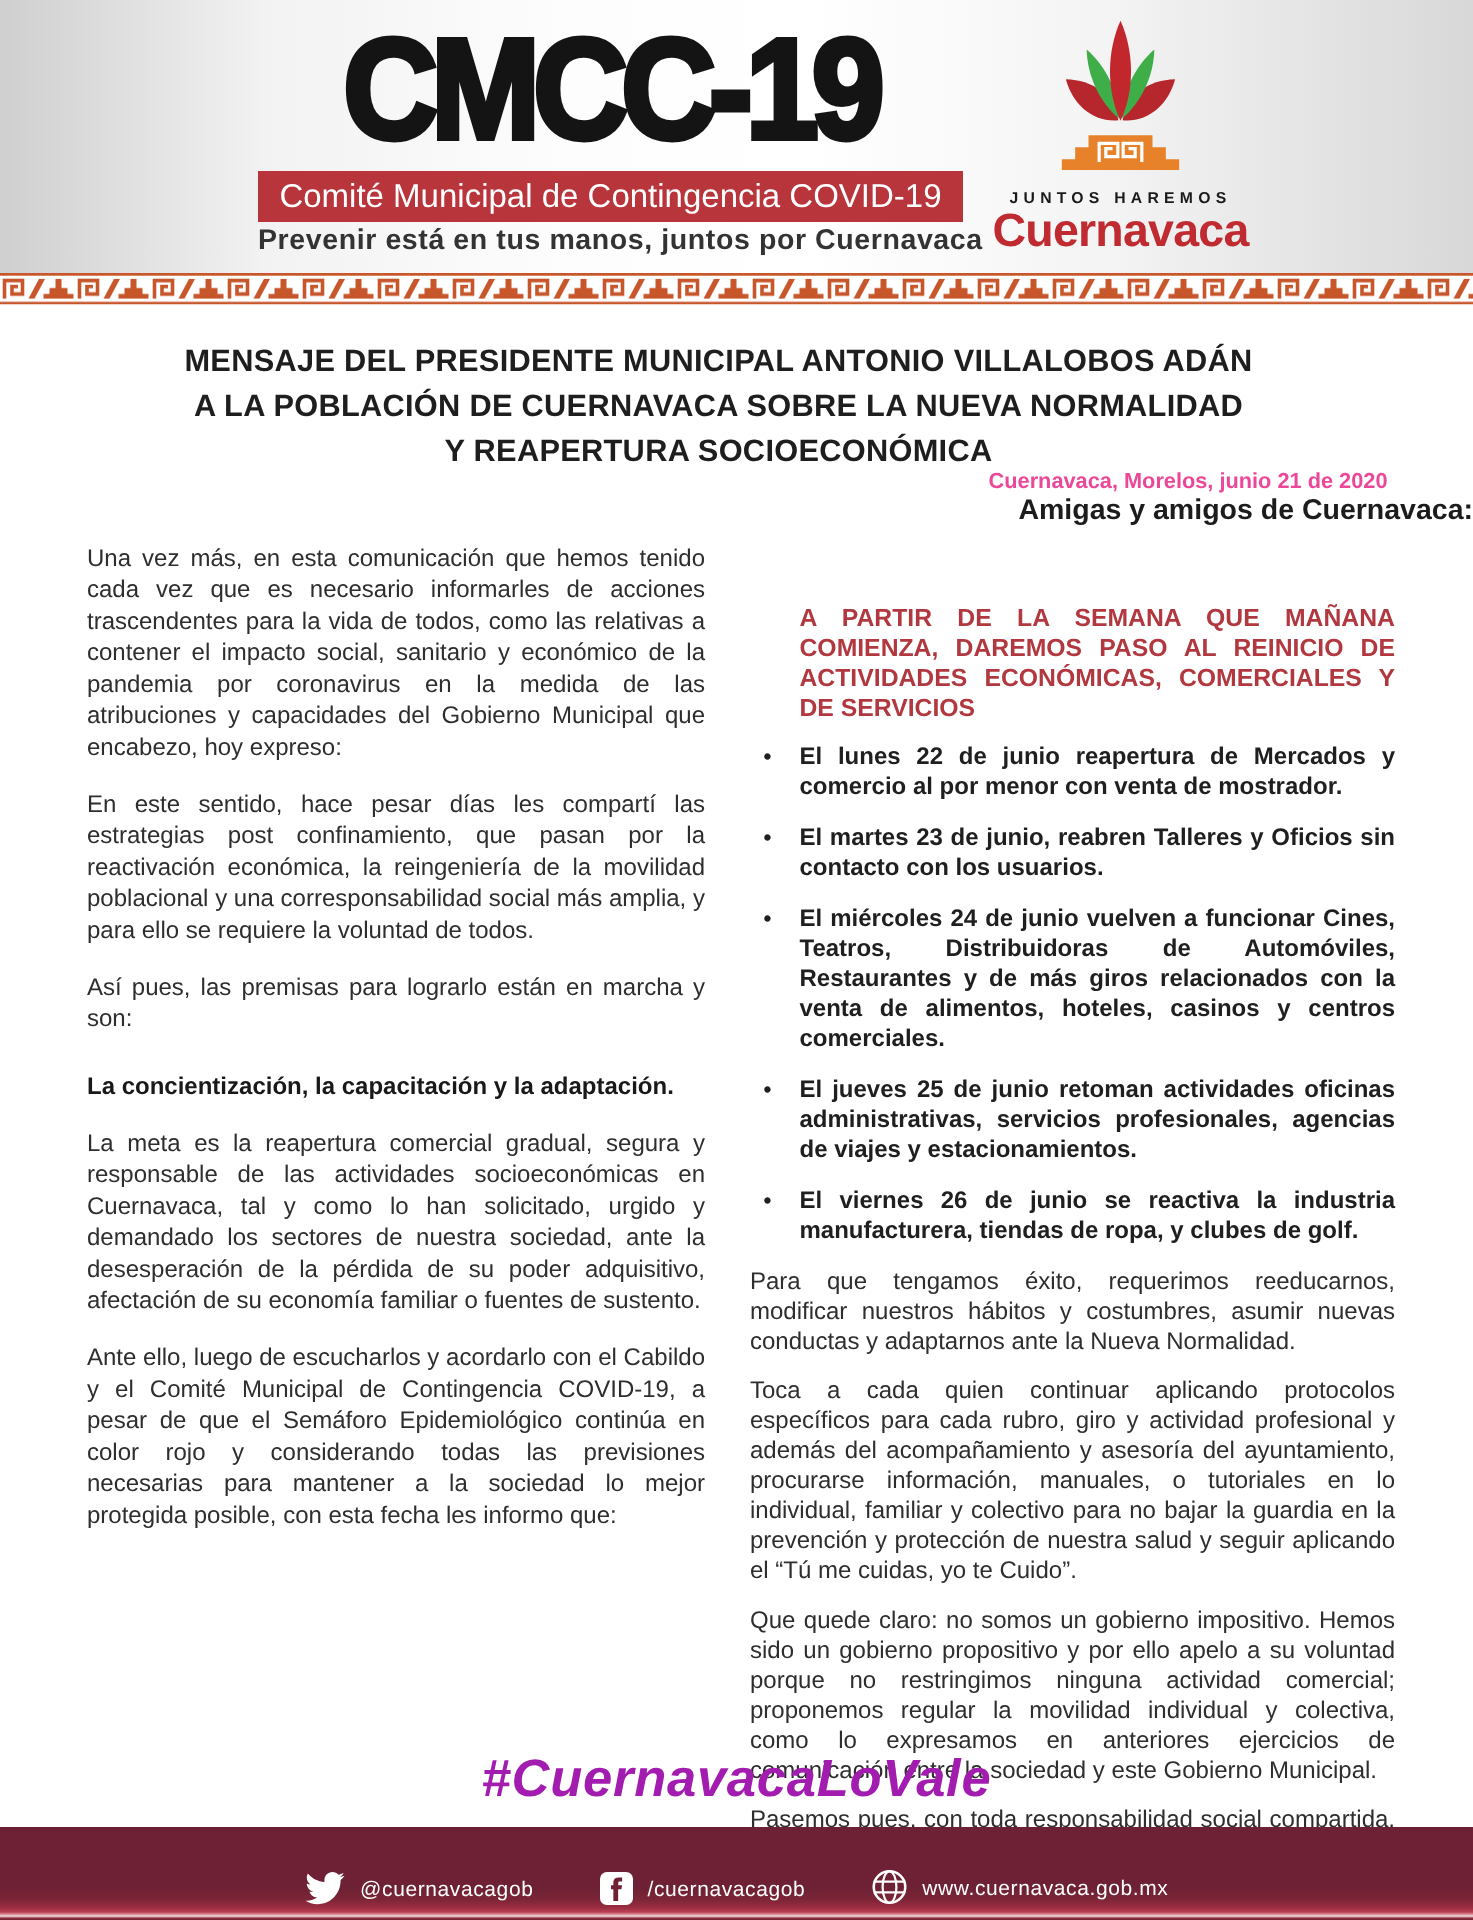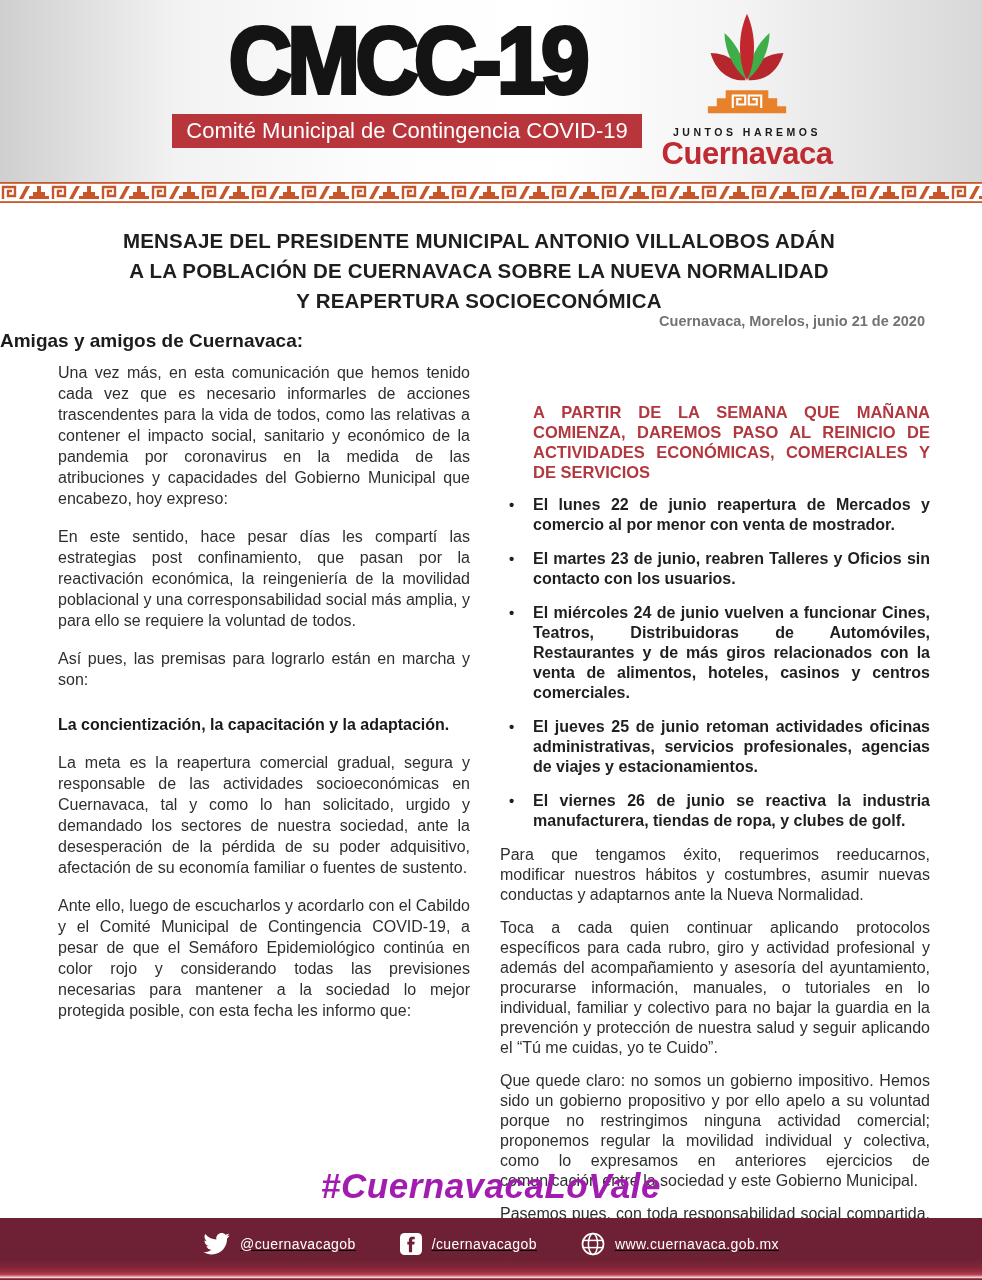--- a/index.html
+++ b/index.html
@@ -36,24 +36,24 @@
   .cityname { font-size:31px; font-weight:bold; color:#bf2b31; letter-spacing:-0.5px; margin-top:-2px; }
 
   
   .greca { position:absolute; top:182px; left:0; width:982px; height:21px; background:#fff; }
 
   
   .doc-title { position:absolute; top:226px; left:0; width:958px; text-align:center; }
   .doc-title span { display:block; font-size:20.5px; font-weight:bold; color:#1e1e1e; line-height:30px; letter-spacing:0.2px; }
   .dateline {
     position:absolute; top:313px; left:0; width:925px; text-align:right;
-    font-size:14.5px; font-weight:bold; color:#737373;
+    font-size:14.5px; font-weight:bold; color:#ec4899;
   }
   .salutation {
-    position:absolute; top:330px; left:0; width:982px; text-align:left;
+    position:absolute; top:330px; left:0; width:982px; text-align:right;
     font-size:19px; font-weight:bold; color:#1c1c1c;
   }
 
   .col { position:absolute; color:#2e2e2e; }
   .col p { text-align:justify; }
   .col-left { left:58px; top:362px; width:412px; font-size:16px; line-height:21px; }
   .col-left p { margin-bottom:17px; }
   .col-right { left:500px; top:368px; width:430px; font-size:16px; line-height:20px; }
   .col-right p { margin-bottom:13px; }
   .bold-par { font-weight:bold; color:#191919;margin-top:24px; }
@@ -71,35 +71,36 @@
     font-size:35px; font-weight:bold; font-style:italic; color:#a21caf; letter-spacing:0.5px;
   }
 
   
   .footer {
     position:absolute; bottom:0; left:0; width:982px; height:62px;
     background:linear-gradient(180deg,#6e2134 0%,#6e2134 66%,#7c2537 78%,#9b2d40 87%,#bb4052 91.5%,#dd9099 94%,#f2dfe1 95.8%,#8e2c3d 98%,#6f2230 100%);
   }
   .social-row {
     position:absolute; top:0; left:0; width:100%; height:52px;
-    display:flex; align-items:center; justify-content:center; gap:44px;text-decoration:underline;
+    display:flex; align-items:flex-end; justify-content:center; gap:44px;
   }
   .social-item { display:flex; align-items:center; gap:10px; color:#ffffff; text-decoration:none; }
   .social-item .label { font-size:14px; letter-spacing:0.4px; color:#ffffff; }
   .social-item svg { display:block; }
 </style>
 </head>
 <body>
 
 <div class="page">
 
   <header class="masthead">
     <div class="brand">
       <div class="cmcc-title">CMCC-19</div>
       <div class="banner">Comité Municipal de Contingencia COVID-19</div>
+      <div class="tagline">Prevenir está en tus manos, juntos por Cuernavaca</div>
     </div>
 
     <div class="city-logo">
       <svg width="160" height="112" viewBox="0 0 180 126">
 
         <path d="M90,26 C102,42 103,62 90,76 C77,62 78,42 90,26" fill="#b5272d" transform="rotate(-52 90 78)"></path>
         <path d="M90,26 C102,42 103,62 90,76 C77,62 78,42 90,26" fill="#b5272d" transform="rotate(52 90 78)"></path>
 
         <path d="M90,18 C98,36 98,58 90,75 C82,58 82,36 90,18" fill="#3fae49" transform="rotate(-25 90 78)"></path>
         <path d="M90,18 C98,36 98,58 90,75 C82,58 82,36 90,18" fill="#3fae49" transform="rotate(25 90 78)"></path>

